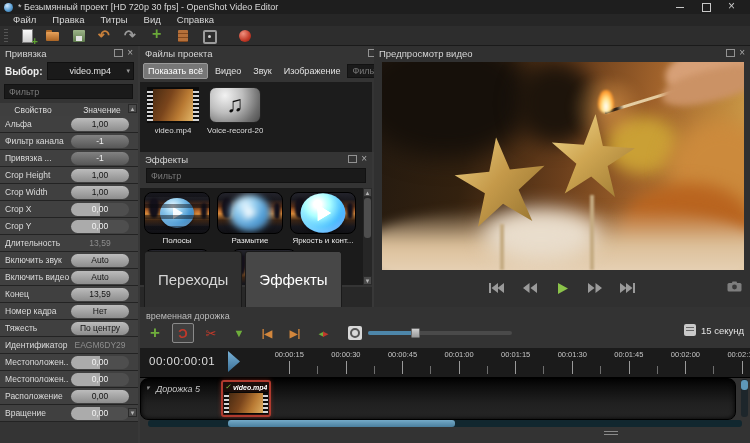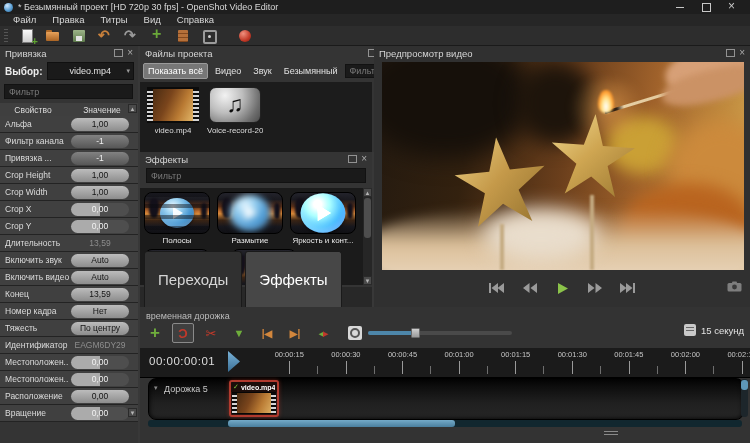--- a/index.html
+++ b/index.html
@@ -162,21 +162,21 @@
   #scale-icon{width:12px;height:12px;background:#c9c9c9;border-radius:2px;position:relative;}
   #scale-icon::before{content:"";position:absolute;left:2px;top:3px;right:2px;height:1px;background:#666;box-shadow:0 3px 0 #666;}
   #scale-label{font-size:9.5px;color:#e2e2e2;}
   #ruler{position:absolute;left:0;top:41px;width:610px;height:29px;background:#1b1b1b;border-bottom:1px solid #000;overflow:hidden;}
   #timebox{position:absolute;left:9px;top:7px;font-size:11.5px;color:#dcdcdc;letter-spacing:.5px;}
   #playhead{position:absolute;left:88px;top:3px;width:12px;height:21px;background:linear-gradient(#7ab3d8,#3a6f96);clip-path:polygon(0 0,100% 50%,0 100%);}
   #rlabels{position:absolute;left:121px;top:2px;width:489px;display:flex;overflow:hidden;}
   .rlabel{flex:0 0 56.6px;text-align:center;font-size:7.5px;color:#c6c6c6;white-space:nowrap;}
   #rticks-major{position:absolute;left:149px;right:0;top:13px;height:13px;background:repeating-linear-gradient(to right,#9a9a9a 0 1px,transparent 1px 56.6px);}
   #rticks-minor{position:absolute;left:177px;right:0;top:18px;height:8px;background:repeating-linear-gradient(to right,#6e6e6e 0 1px,transparent 1px 56.6px);}
-  #track-box{position:absolute;left:8px;top:71px;width:594px;height:40px;border-radius:8px;background:linear-gradient(#050505,#202020 60%,#262626);border:1px solid #000;box-shadow:inset 0 0 5px #000;}
+  #track-box{position:absolute;left:0;top:71px;width:594px;height:40px;border-radius:8px;background:linear-gradient(#050505,#202020 60%,#262626);border:1px solid #000;box-shadow:inset 0 0 5px #000;font-style:italic;}
   #track-caret{position:absolute;left:5px;top:5px;font-size:7px;color:#8a8a8a;}
   #track-name{position:absolute;left:15px;top:5px;font-size:9px;color:#c8c8c8;}
   #clip{position:absolute;left:80px;top:1px;width:50px;height:37px;border:2px solid #b03a2e;border-radius:3px;background:#2a1410;box-sizing:border-box;box-shadow:0 0 4px rgba(200,60,40,.45);}
   #clip-head{position:absolute;left:0;top:0;right:0;height:10px;display:flex;align-items:center;gap:2px;padding:0 2px;background:rgba(0,0,0,.35);}
   #clip-check{color:#7ec13f;font-size:7px;line-height:8px;}
   #clip-label{font-size:7px;font-weight:bold;color:#fff;white-space:nowrap;overflow:hidden;}
   #clip-film{position:absolute;left:1px;right:1px;top:10px;bottom:1px;background:linear-gradient(115deg,#3a230f,#7a451c 40%,#b97a33 65%,#d8a85c 88%);border-top:1px solid #060606;border-bottom:1px solid #060606;}
   #clip-film::before,#clip-film::after{content:"";position:absolute;top:0;bottom:0;width:5px;background:repeating-linear-gradient(to bottom,#0b0b0b 0 2px,#d5d5d5 2px 4px);}
   #clip-film::before{left:0;} #clip-film::after{right:0;}
   #hscroll{position:absolute;left:8px;top:113px;width:594px;height:7px;background:#11272f;border-radius:3px;}
@@ -383,21 +383,21 @@
       <span class="float-ic"></span>
       <span class="close-ic">×</span>
     </span>
   </div>
   <div id="file-tabs">
     <span style="display:flex;gap:2px;">
 
     <button class="ftab" data-active="true"><span>Показать всё</span></button>
         <button class="ftab"><span>Видео</span></button>
         <button class="ftab"><span>Звук</span></button>
-        <button class="ftab"><span>Безымянный</span></button>
+        <button class="ftab"><span>Изображение</span></button>
       </span>
     <input id="file-filter" class="dinput" placeholder="Фильтр" style="">
   </div>
   <div id="file-list">
 
       <div class="fitem">
         <div class="fthumb" data-kind="video"></div>
         <span class="flabel">video.mp4</span>
       </div>
 

